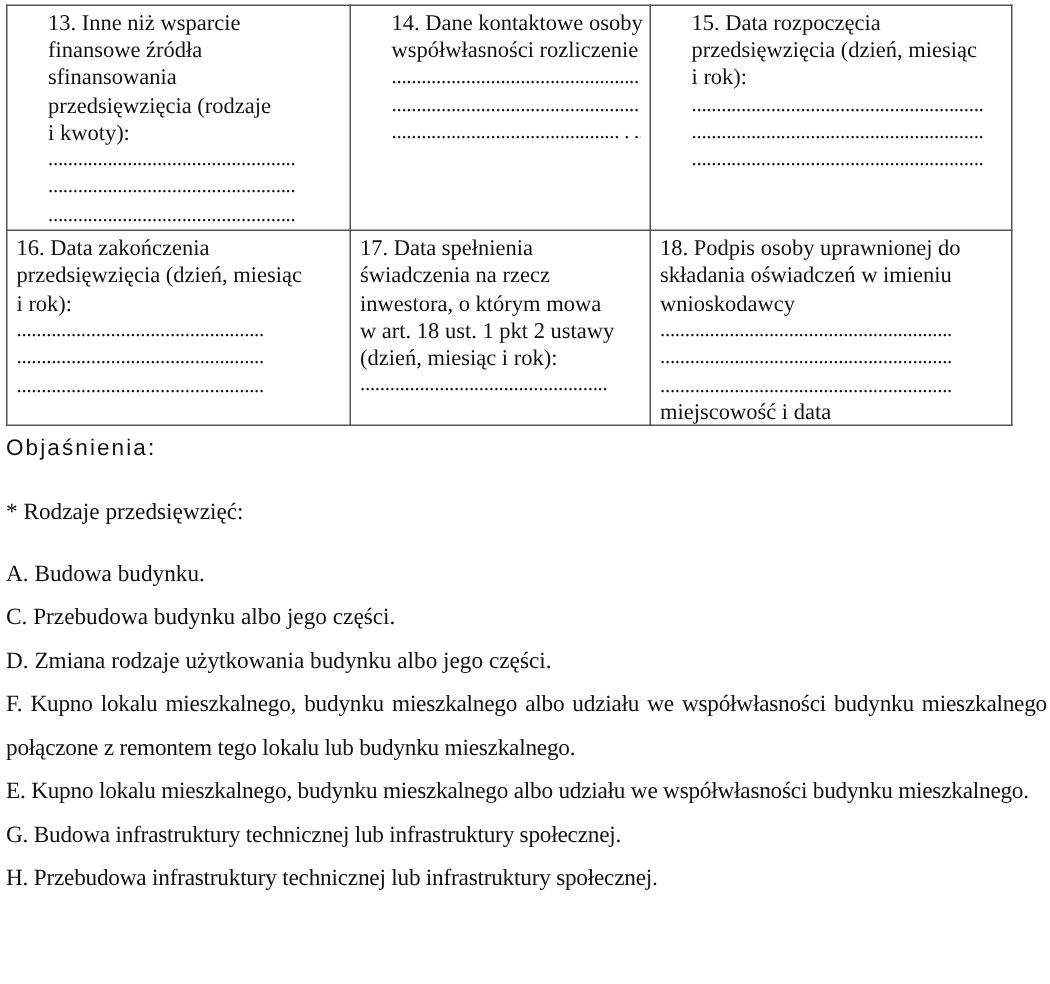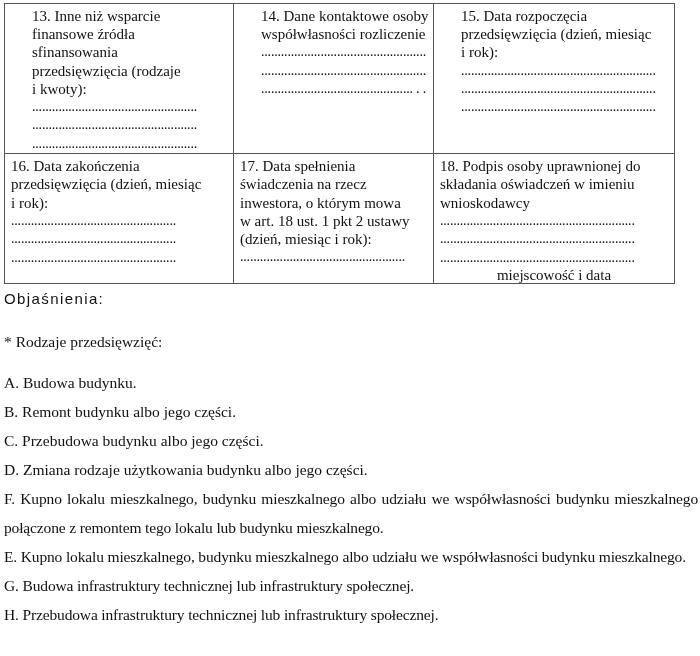--- a/index.html
+++ b/index.html
@@ -17,21 +17,21 @@
       vertical-align: top;
       padding: 3px 6px 0 6px;
       line-height: 18.2px;
       font-size: 15px;
       overflow: hidden;
     }
     .form-table tr.r1 td { height: 140px; padding-left: 27px; }
     .form-table tr.r2 td { height: 123px; }
     .label-line { display: block; white-space: nowrap; }
     .dots { display: block; white-space: nowrap; letter-spacing: -0.2px; font-size: 14px; line-height: 18.4px; overflow: hidden; }
-    .caption { display: block; text-align: center; line-height: 16px; }
+    .caption { display: block; line-height: 16px; }
     .section-title {
       position: absolute; left: 4px; top: 290px;
       font-family: "Liberation Sans", sans-serif; font-size: 15px; letter-spacing: 1.4px;
     }
     .intro {
       position: absolute; left: 4px; top: 333px; font-size: 15.5px;
     }
     .list { position: absolute; left: 4px; top: 368px; width: 694px; }
     .list-item { font-size: 15.5px; line-height: 29px; text-align: justify; }
     .list-item.condensed { letter-spacing: -0.15px; }
@@ -101,20 +101,19 @@
     </td>
   </tr>
 </tbody>
   </table>
 
 <div class="section-title">Objaśnienia:</div>
 <div class="intro">* Rodzaje przedsięwzięć:</div>
 
 <div class="list">
   <div class="list-item">A. Budowa budynku.</div>
-  <div class="list-item">B. Remont budynku albo jego części.</div>
   <div class="list-item">C. Przebudowa budynku albo jego części.</div>
   <div class="list-item">D. Zmiana rodzaje użytkowania budynku albo jego części.</div>
   <div class="list-item condensed">F. Kupno lokalu mieszkalnego, budynku mieszkalnego albo udziału we współwłasności budynku mieszkalnego połączone z remontem tego lokalu lub budynku mieszkalnego.</div>
   <div class="list-item condensed">E. Kupno lokalu mieszkalnego, budynku mieszkalnego albo udziału we współwłasności budynku mieszkalnego.</div>
   <div class="list-item condensed">G. Budowa infrastruktury technicznej lub infrastruktury społecznej.</div>
   <div class="list-item condensed">H. Przebudowa infrastruktury technicznej lub infrastruktury społecznej.</div>
 </div>
 
 </body></html>

